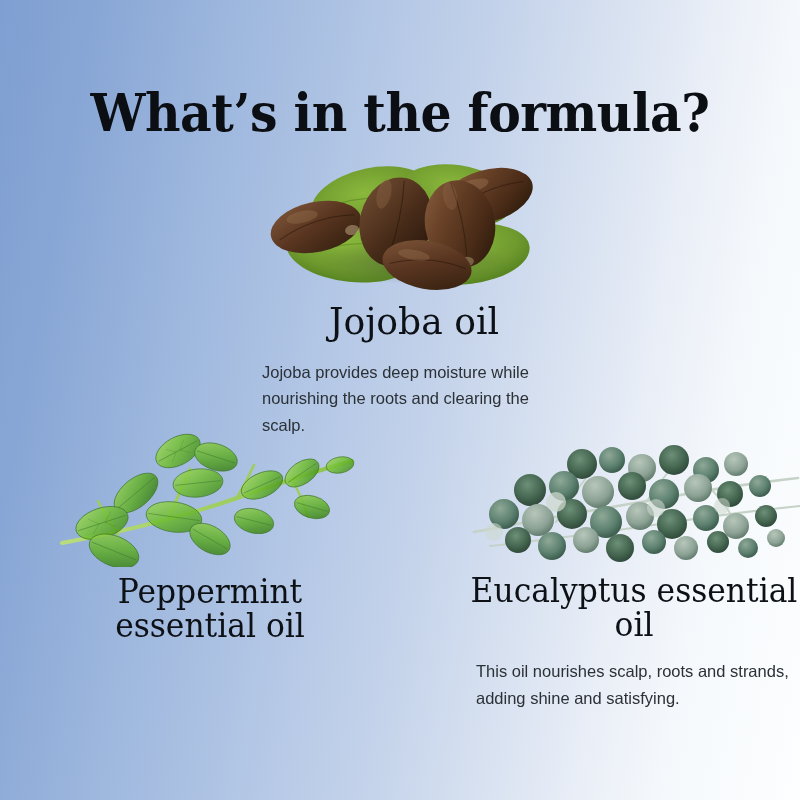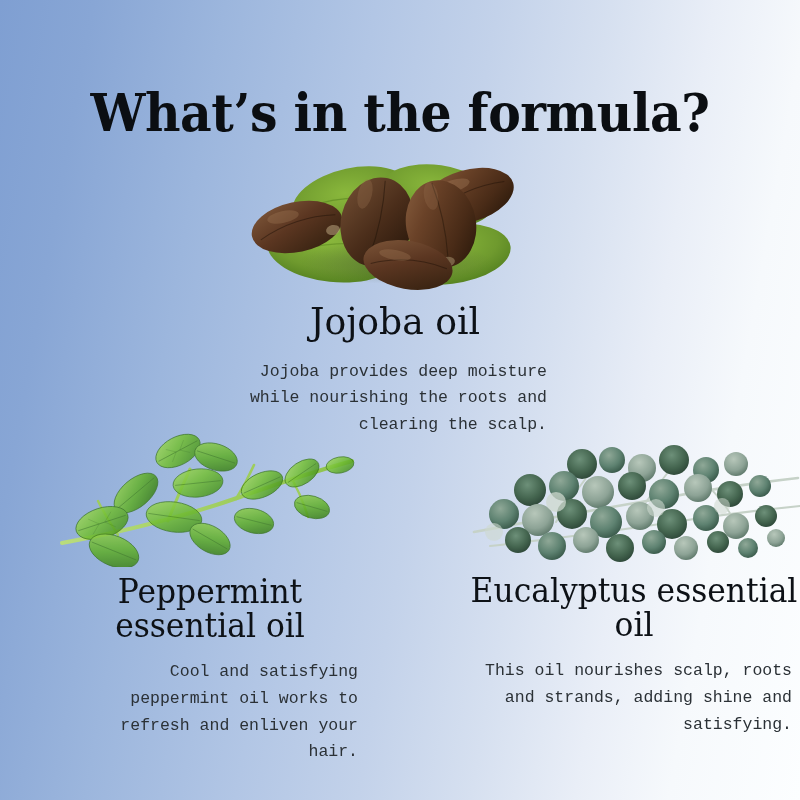--- a/index.html
+++ b/index.html
@@ -50,33 +50,33 @@
   
   .ingredient-name {
     font-family: "DejaVu Serif", "Liberation Serif", serif;
     font-weight: 400;
     color: #0d1116;
     line-height: 1.02;
     text-align: center;
     transform: scaleX(0.95);
   }
   .ingredient-desc {
-    font-family: Liberation Mono, monospace;
+    font-family: Liberation Sans, sans-serif;
     font-weight: 400;
     font-size: 16.5px;
     line-height: 1.62;
     color: #2b3136;
-    text-align: right;
+    text-align: left;
   }
 
   
   #block-jojoba {
     position: absolute;
     top: 150px;
-    left: 225px;
+    left: 244px;
     width: 340px;
     text-align: center;
   }
   #block-jojoba .art-wrap { height: 146px; position: relative; }
   #block-jojoba .ingredient-name { font-size: 38px; margin-top: 6px; }
   #block-jojoba .ingredient-desc { margin-top: 18px; padding: 0 18px; }
 
   
   #block-peppermint {
     position: absolute;
@@ -262,21 +262,20 @@
             <ellipse cx="0" cy="0" rx="18" ry="11" fill="url(#mLeaf2)"></ellipse>
             <path d="M-16 0 L16 0" stroke="#2f6b12" stroke-width="0.8" opacity="0.6"></path>
           </g>
           <g transform="translate(300,40) rotate(-10)">
             <ellipse cx="0" cy="0" rx="14" ry="8" fill="url(#mLeaf1)"></ellipse>
           </g>
         </g>
       </svg>
     </div>
     <div class="ingredient-name">Peppermint essential oil</div>
-    <div class="ingredient-desc">Cool and satisfying peppermint oil works to refresh and enliven your hair.</div>
   </div>
 
   <div id="block-eucalyptus">
     <div class="art-wrap">
       <svg viewBox="0 0 348 128" preserveAspectRatio="xMidYMid meet">
         <defs>
           <radialGradient id="eL1" cx="38%" cy="32%" r="72%">
             <stop offset="0%" stop-color="#8fa897"></stop>
             <stop offset="60%" stop-color="#5e8271"></stop>
             <stop offset="100%" stop-color="#39594a"></stop>

